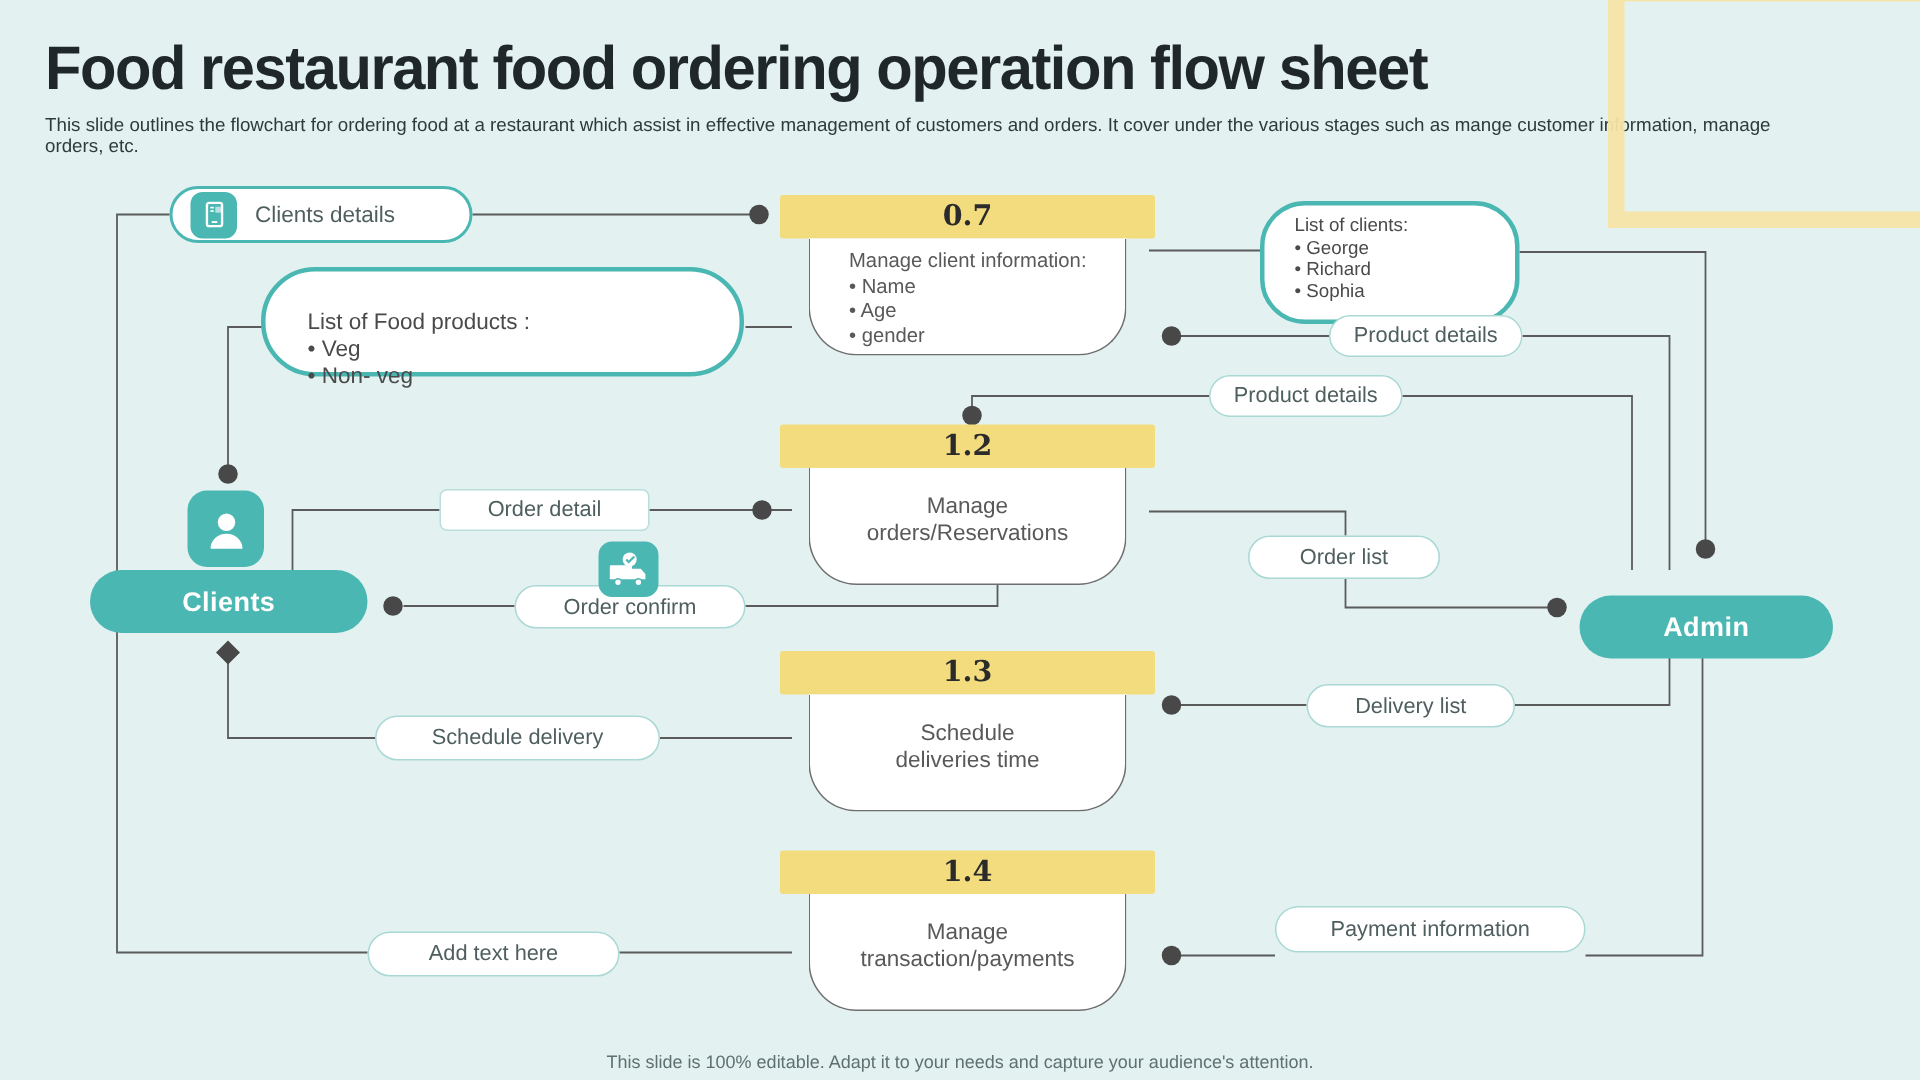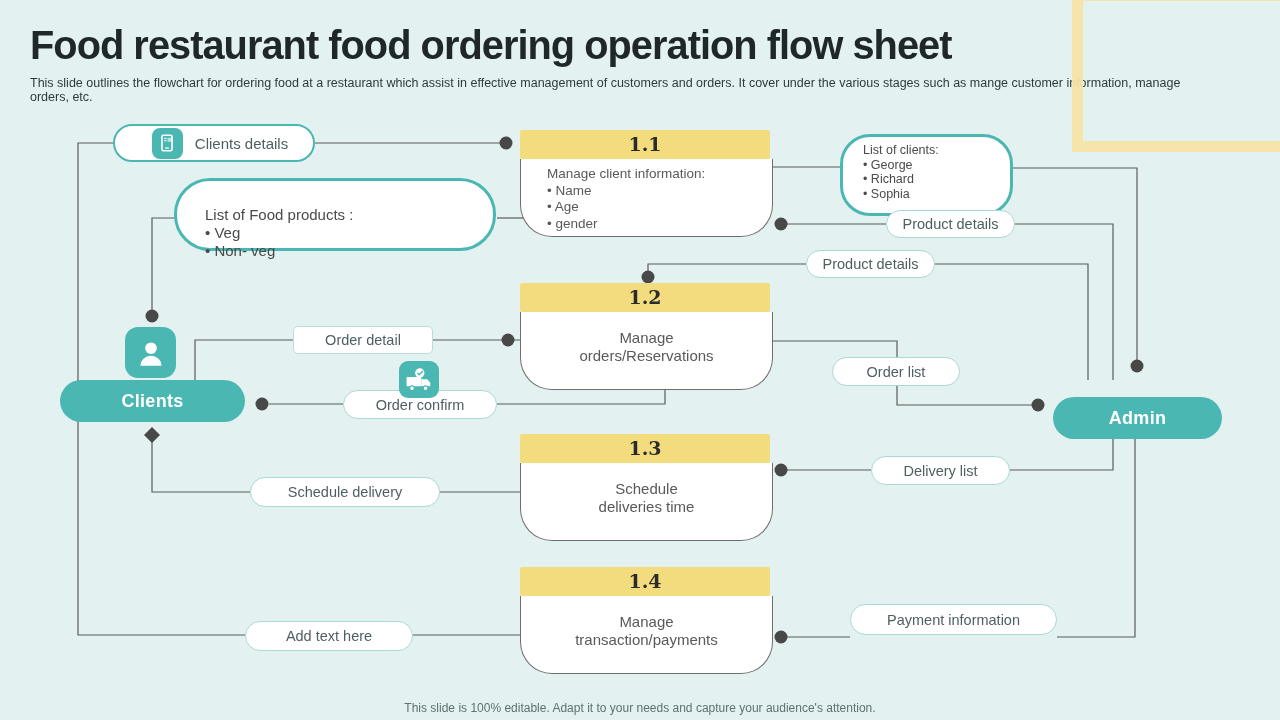--- a/index.html
+++ b/index.html
@@ -10,21 +10,21 @@
          letter-spacing:-1px;transform:scaleX(0.97);transform-origin:left;white-space:nowrap;}
   .subtitle{left:30px;top:76px;width:1180px;font-size:12.5px;color:#2e3b3b;}
   .footer{left:0;top:701px;width:1280px;text-align:center;font-size:12px;color:#5e7070;}
   .frame{left:1072px;top:-10px;width:230px;height:140px;border:11px solid rgba(246,228,165,0.95);
          border-right:none;}
   svg.connectors{left:0;top:0;}
   
   .step{width:250px;}
   .band{height:29px;background:#f3dc7e;border-radius:2px;text-align:center;line-height:29px;
         font-family:"DejaVu Serif",serif;font-weight:bold;font-size:19px;color:#2b2b2b;}
-  .sbody{margin:0 auto;width:253px;background:#ffffff;border:1px solid #6e6e6e;border-top:none;
+  .sbody{margin:0 auto;width:212px;background:#ffffff;border:1px solid #6e6e6e;border-top:none;
          border-radius:0 0 32px 32px;box-sizing:border-box;color:#595959;}
   .sbody.list{height:78px;padding:7px 6px 0 26px;font-size:13.5px;line-height:16.5px;text-align:left;}
   .sbody.center{height:78px;display:flex;align-items:center;justify-content:center;text-align:center;
          font-size:15px;line-height:18px;white-space:pre-line;padding-bottom:8px;}
   
   .pill{background:#fff;border:1.5px solid #a9d8d5;border-radius:999px;box-sizing:border-box;
         display:flex;align-items:center;justify-content:center;font-size:14.5px;color:#4f5f5f;}
   .rect{border-radius:5px;}
   .tealbox{background:#fff;border:3.5px solid #4bb7b3;box-sizing:border-box;color:#4a4a4a;}
   .actor{background:#4bb7b3;border-radius:999px;display:flex;align-items:center;justify-content:center;
@@ -76,41 +76,41 @@
       <circle cx="781" cy="470" r="6.5"></circle>
       <circle cx="781" cy="637" r="6.5"></circle>
       <polygon points="152,427 160,435 152,443 144,435"></polygon>
     </g>
   </svg>
 
   <div class="abs title">Food restaurant food ordering operation flow sheet</div>
   <div class="abs subtitle">This slide outlines the flowchart for ordering food at a restaurant which assist in effective  management of customers and orders. It cover under the various stages such as mange customer information, manage orders, etc.</div>
   <div class="abs frame"></div>
 
-  <div class="abs pill" style="left:113px;top:124px;width:202px;height:38px;border:2.5px solid #4bb7b3;justify-content:center;padding-left:12px;gap:12px;">
+  <div class="abs pill" style="left:113px;top:124px;width:202px;height:38px;border:2.5px solid #4bb7b3;justify-content:flex-start;padding-left:12px;gap:12px;">
     <span class="ticon" style="width:31px;height:31px;border-radius:8px;">
       <svg width="22" height="22" viewBox="0 0 24 24">
         <rect x="6.5" y="3.5" width="11" height="17" rx="1.6" fill="none" stroke="#fff" stroke-width="1.7"></rect>
         <rect x="12.6" y="6.3" width="5.6" height="4.4" fill="rgba(255,255,255,0.6)"></rect>
         <line x1="9" y1="7" x2="11.5" y2="7" stroke="#fff" stroke-width="1.2"></line>
         <line x1="9" y1="9.5" x2="11.5" y2="9.5" stroke="#fff" stroke-width="1.2"></line>
         <line x1="10" y1="17.5" x2="14" y2="17.5" stroke="#fff" stroke-width="1.4"></line>
       </svg>
     </span>
     <span style="font-size:15px;">Clients details</span>
   </div>
 
   <div class="abs tealbox" style="left:174px;top:178px;width:322px;height:73px;border-radius:36px;padding:25px 0 0 28px;font-size:15px;line-height:18px;">
     <div class="lbl-title">List of Food products :</div>
     <div class="bl">Veg</div>
     <div class="bl">Non- veg</div>
   </div>
 
   <div class="abs step" style="left:520px;top:130px;">
-    <div class="band">1.1</div>
+    <div class="band">0.7</div>
     <div class="sbody list">
       <div>Manage client information:</div>
       <div class="bl">Name</div>
       <div class="bl">Age</div>
       <div class="bl">gender</div>
     </div>
   </div>
 
   <div class="abs tealbox" style="left:840px;top:134px;width:173px;height:82px;border-radius:30px;padding:6px 0 0 20px;font-size:12.5px;line-height:14.5px;">
     <div class="lbl-title">List of clients:</div>

